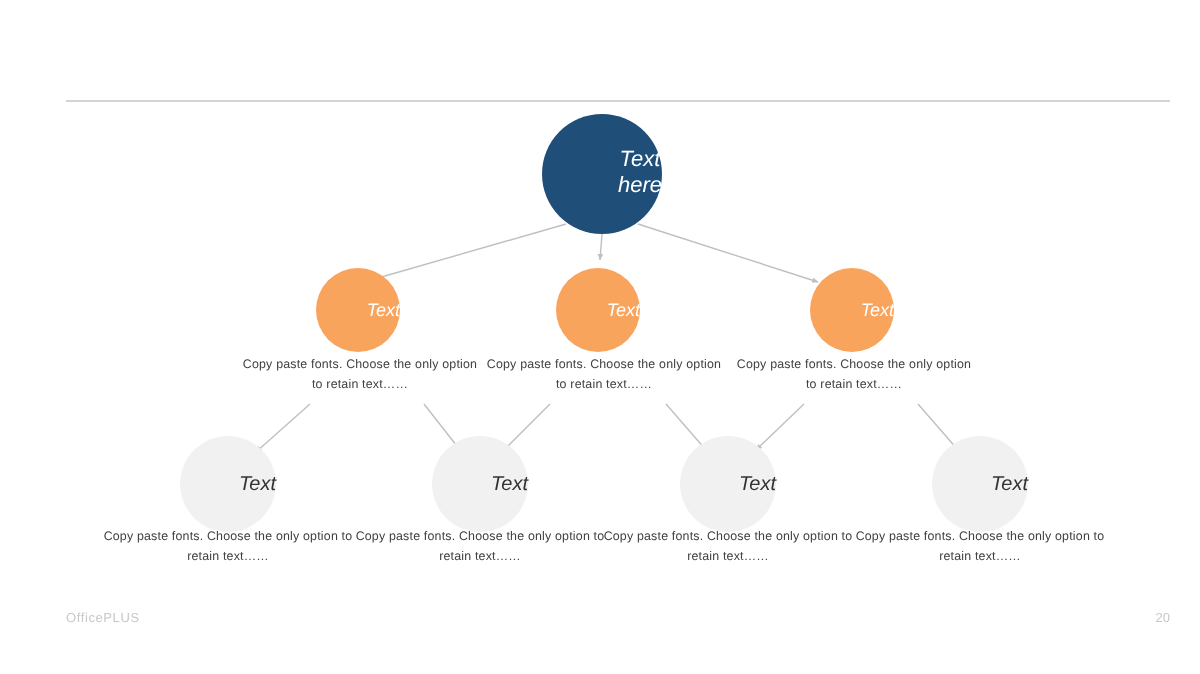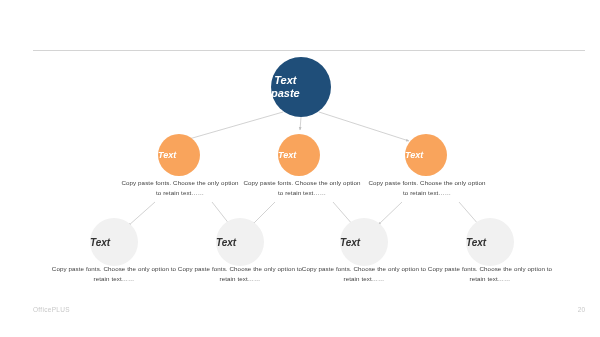--- a/index.html
+++ b/index.html
@@ -30,24 +30,24 @@
     top: 50px;
     width: 552px;
     height: 1px;
     background: #d4d4d4;
   }
   .node {
     position: absolute;
     border-radius: 50%;
     display: flex;
     align-items: center;
-    justify-content: flex-start;
+    justify-content: flex-end;
     text-align: center;
     font-style: italic;
-    font-weight: bold;
+    font-weight: normal;
     box-sizing: border-box;
   }
   .node-root {
     width: 60px;
     height: 60px;
     background: #1f4e79;
     color: #ffffff;
     font-size: 11px;
     line-height: 13px;
   }
@@ -116,21 +116,21 @@
       <line x1="275" y1="202" x2="252" y2="225"></line>
       <line x1="333" y1="202" x2="353" y2="225"></line>
       <line x1="402" y1="202" x2="378" y2="225"></line>
       <line x1="459" y1="202" x2="479" y2="225"></line>
     </g>
   </svg>
 
   <div class="node node-root" style="left:271px; top:57px;">
     <div>
       <span>Text</span><br>
-      <span>paste</span>
+      <span>here</span>
     </div>
   </div>
 
   <div class="node node-mid" style="left:158px; top:134px;">
     <span>Text</span>
   </div>
   <div class="node node-mid" style="left:278px; top:134px;">
     <span>Text</span>
   </div>
   <div class="node node-mid" style="left:405px; top:134px;">

